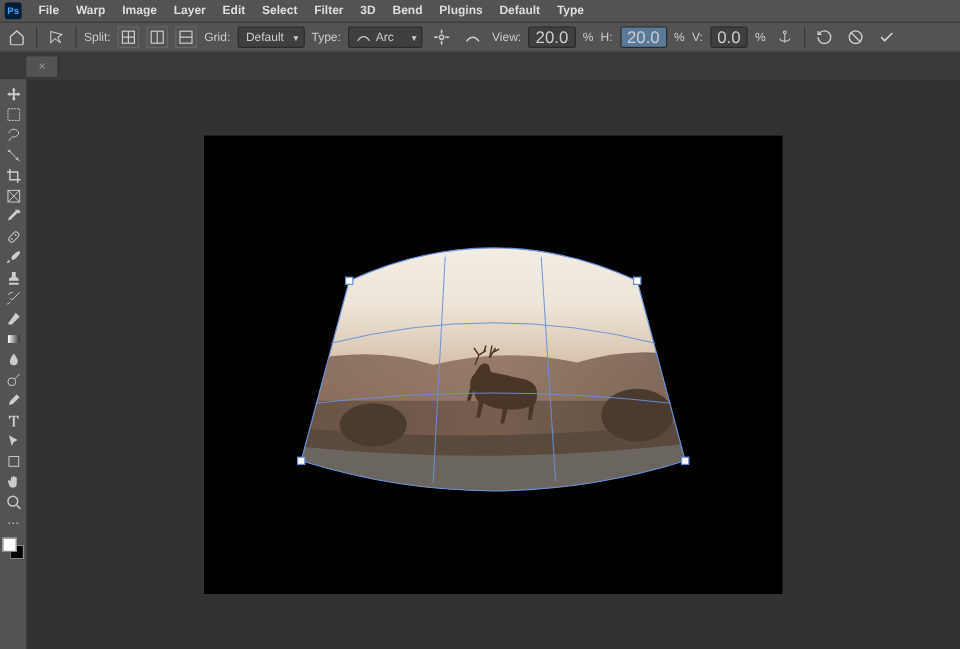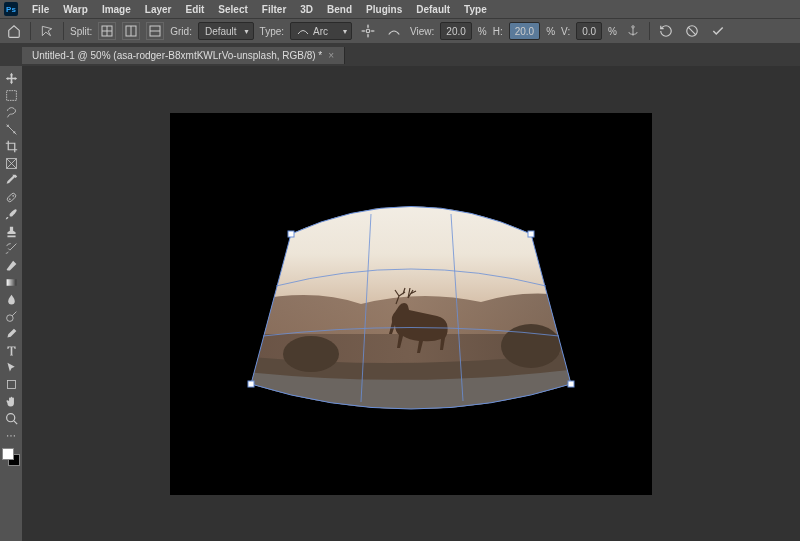--- a/index.html
+++ b/index.html
@@ -3,21 +3,21 @@
 <meta charset="utf-8">
 <style>
 * { margin: 0; padding: 0; box-sizing: border-box; font-family: Arial, sans-serif; }
 body { background: #535353; width: 800px; height: 541px; overflow: hidden; color: #ccc; font-size: 10px; }
 
 .menubar { background: #535353; height: 18px; display: flex; align-items: center; padding: 0 4px; gap: 2px; }
 .menubar .ps-icon { width: 14px; height: 14px; background: #001e36; border-radius: 2px; display: flex; align-items: center; justify-content: center; color: #31a8ff; font-size: 8px; font-weight: bold; margin-right: 6px; }
 .menubar .menu-item { padding: 2px 6px; color: #ddd; cursor: pointer; font-weight: bold; }
 
 .options-bar { background: #535353; height: 26px; display: flex; align-items: center; padding: 0 4px; gap: 6px; border-top: 1px solid #3a3a3a; border-bottom: 1px solid #3a3a3a; }
-.opt-box { background: #3f3f3f; border: 1px solid #2a2a2a; border-radius: 2px; padding: 2px 5px; color: #ccc; font-size: 10px; height: 18px; display: flex; align-items: center; }
+.opt-box { background: #3f3f3f; border: 1px solid #2a2a2a; border-radius: 2px; padding: 2px 5px; color: #ccc; font-size: 14px; height: 18px; display: flex; align-items: center; }
 .opt-label { color: #ccc; font-size: 10px; }
 .icon-btn { width: 20px; height: 20px; display: flex; align-items: center; justify-content: center; color: #ccc; cursor: pointer; }
 .icon-btn svg { width: 14px; height: 14px; }
 .grid-btn { width: 18px; height: 18px; border: 1px solid #666; display: flex; align-items: center; justify-content: center; }
 .dropdown { background: #3f3f3f; border: 1px solid #2a2a2a; border-radius: 2px; padding: 2px 16px 2px 6px; color: #ccc; font-size: 10px; height: 18px; display: flex; align-items: center; position: relative; min-width: 50px; }
 .dropdown::after { content: "▾"; position: absolute; right: 4px; font-size: 8px; }
 .divider { width: 1px; height: 18px; background: #3a3a3a; }
 
 .tab-bar { background: #3a3a3a; height: 22px; display: flex; align-items: center; padding-left: 22px; }
 .doc-tab { background: #535353; padding: 3px 10px; font-size: 10px; color: #ddd; display: flex; align-items: center; gap: 6px; border-right: 1px solid #2a2a2a; }
@@ -138,21 +138,20 @@
   </div>
   <div class="icon-btn">
     <svg viewBox="0 0 24 24" fill="none" stroke="currentColor" stroke-width="2.5">
         <polyline points="4 12 9 17 20 6"></polyline>
       </svg>
   </div>
 </div>
 
 <div class="tab-bar">
   <div class="doc-tab">
-    <span>Untitled-1 @ 50% (asa-rodger-B8xmtKWLrVo-unsplash, RGB/8) *</span>
     <span class="close">×</span>
   </div>
 </div>
 
 <div class="workspace">
   <div class="toolbar">
     <div class="tool">
         <svg viewBox="0 0 16 16" fill="currentColor">
           <path d="M8 1l2 3H9v3h3V6l3 2-3 2V9H9v3h1l-2 3-2-3h1V9H4v1L1 8l3-2v1h3V4H6z"></path>
         </svg>

